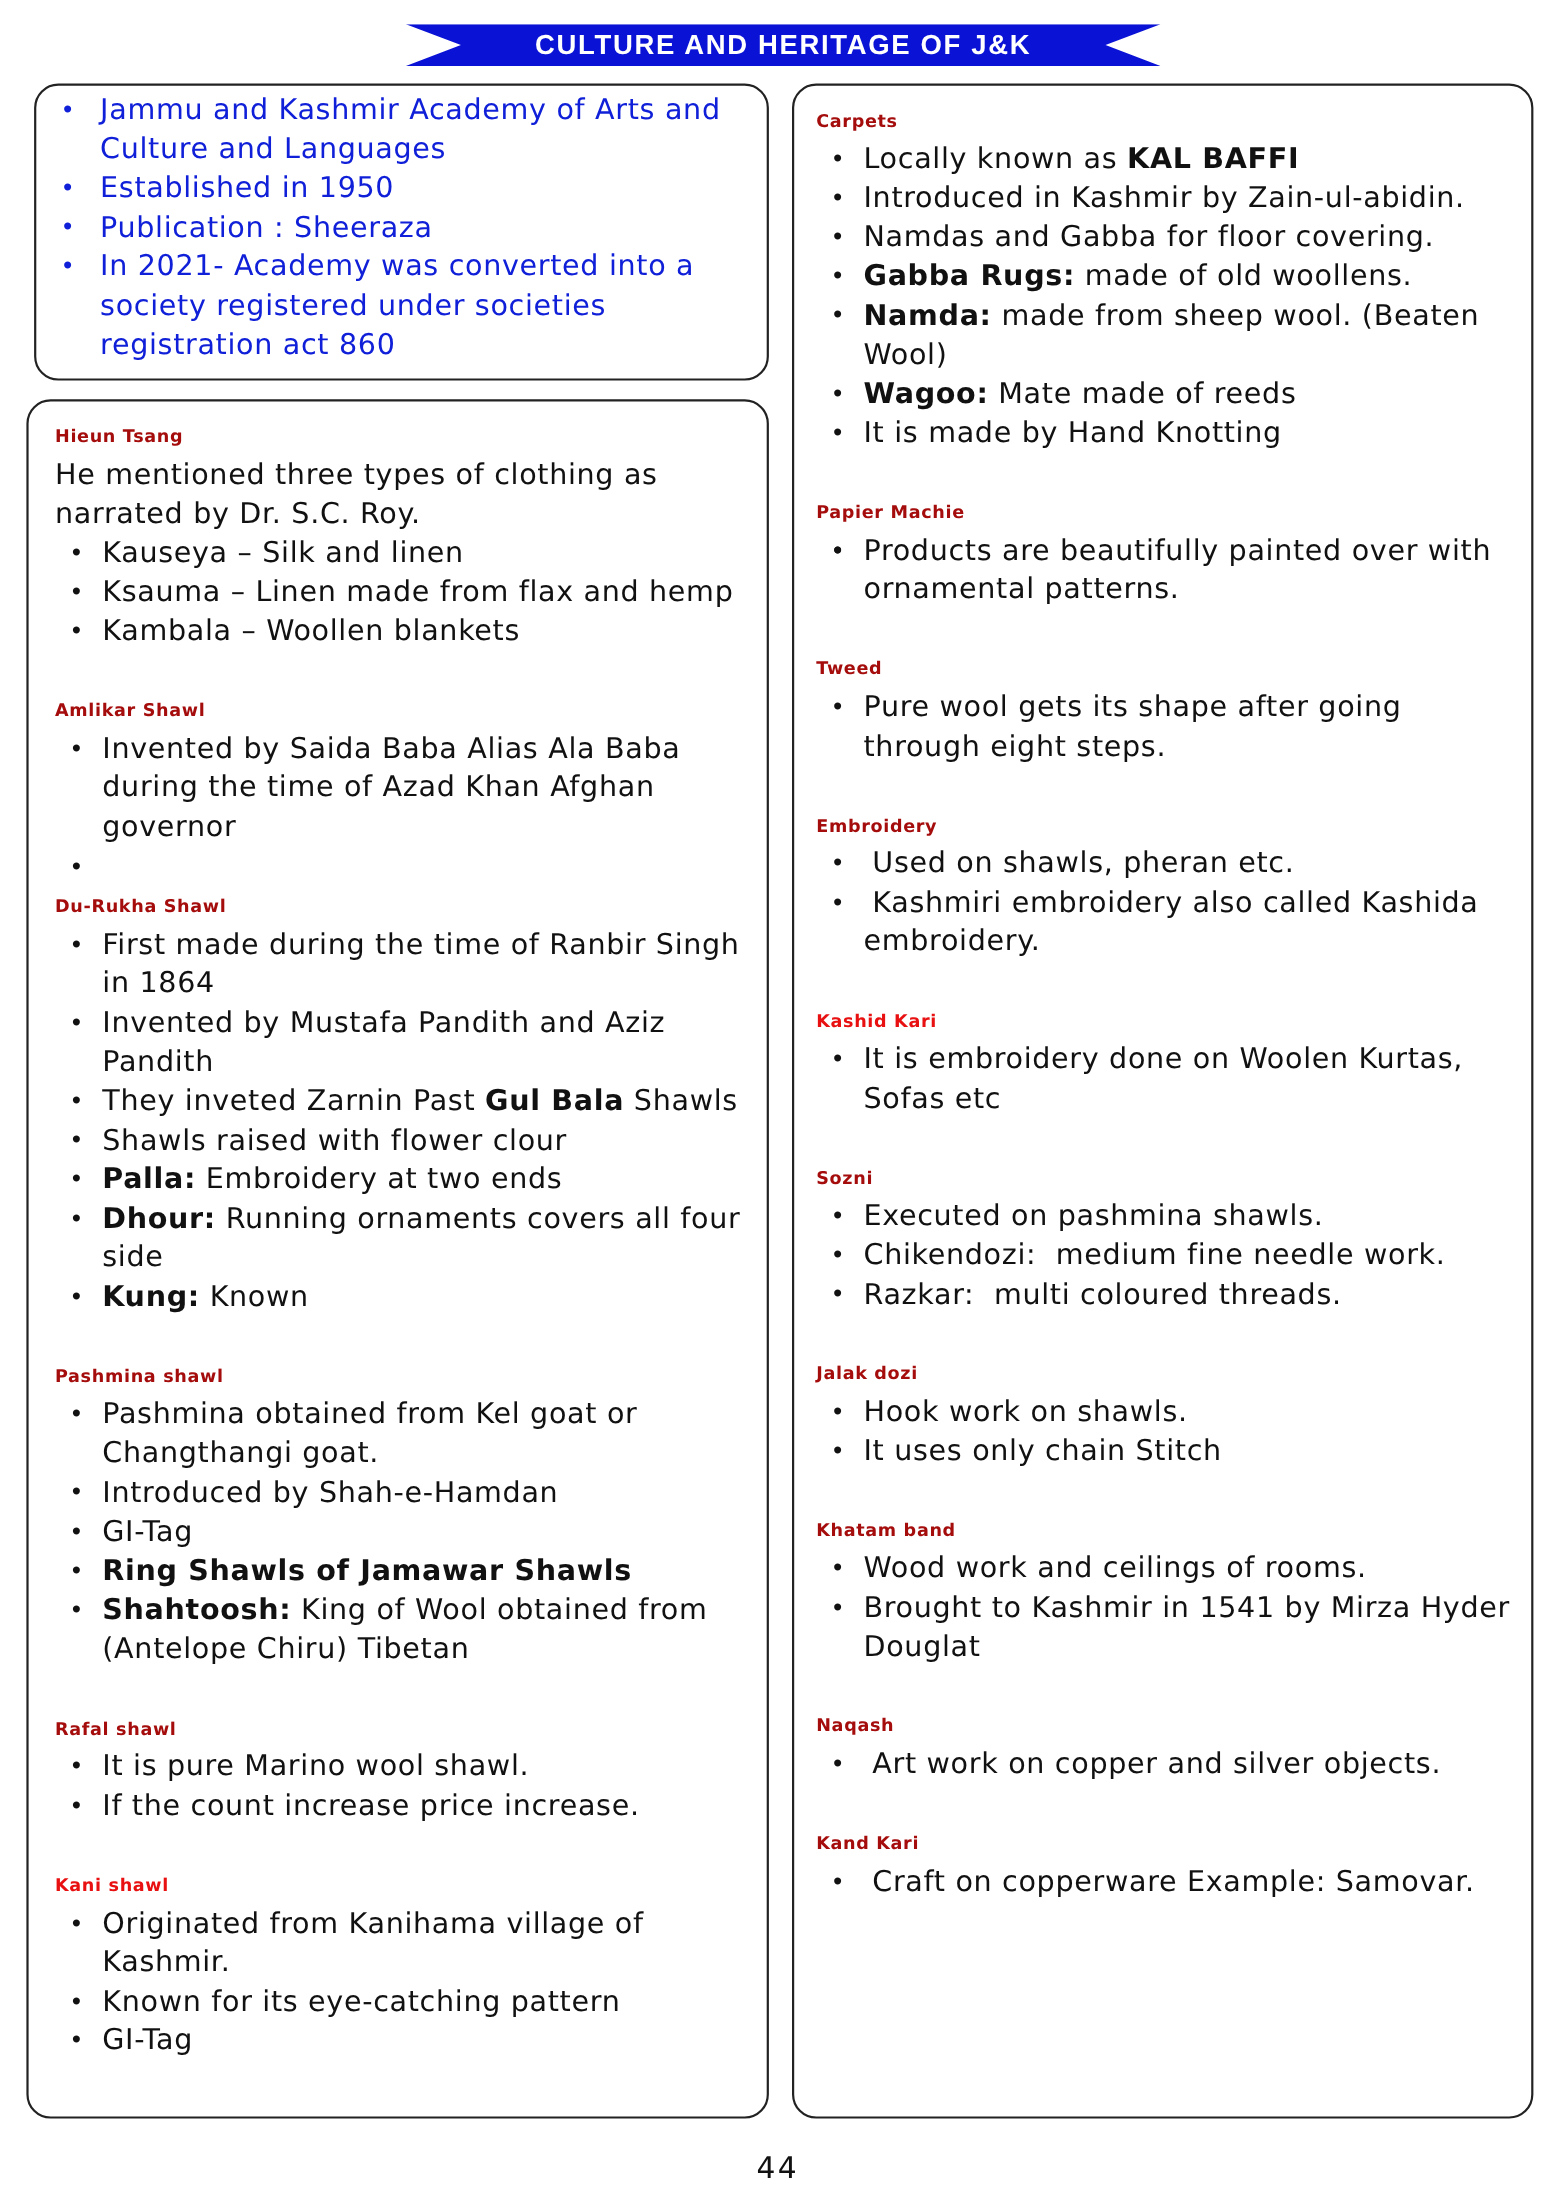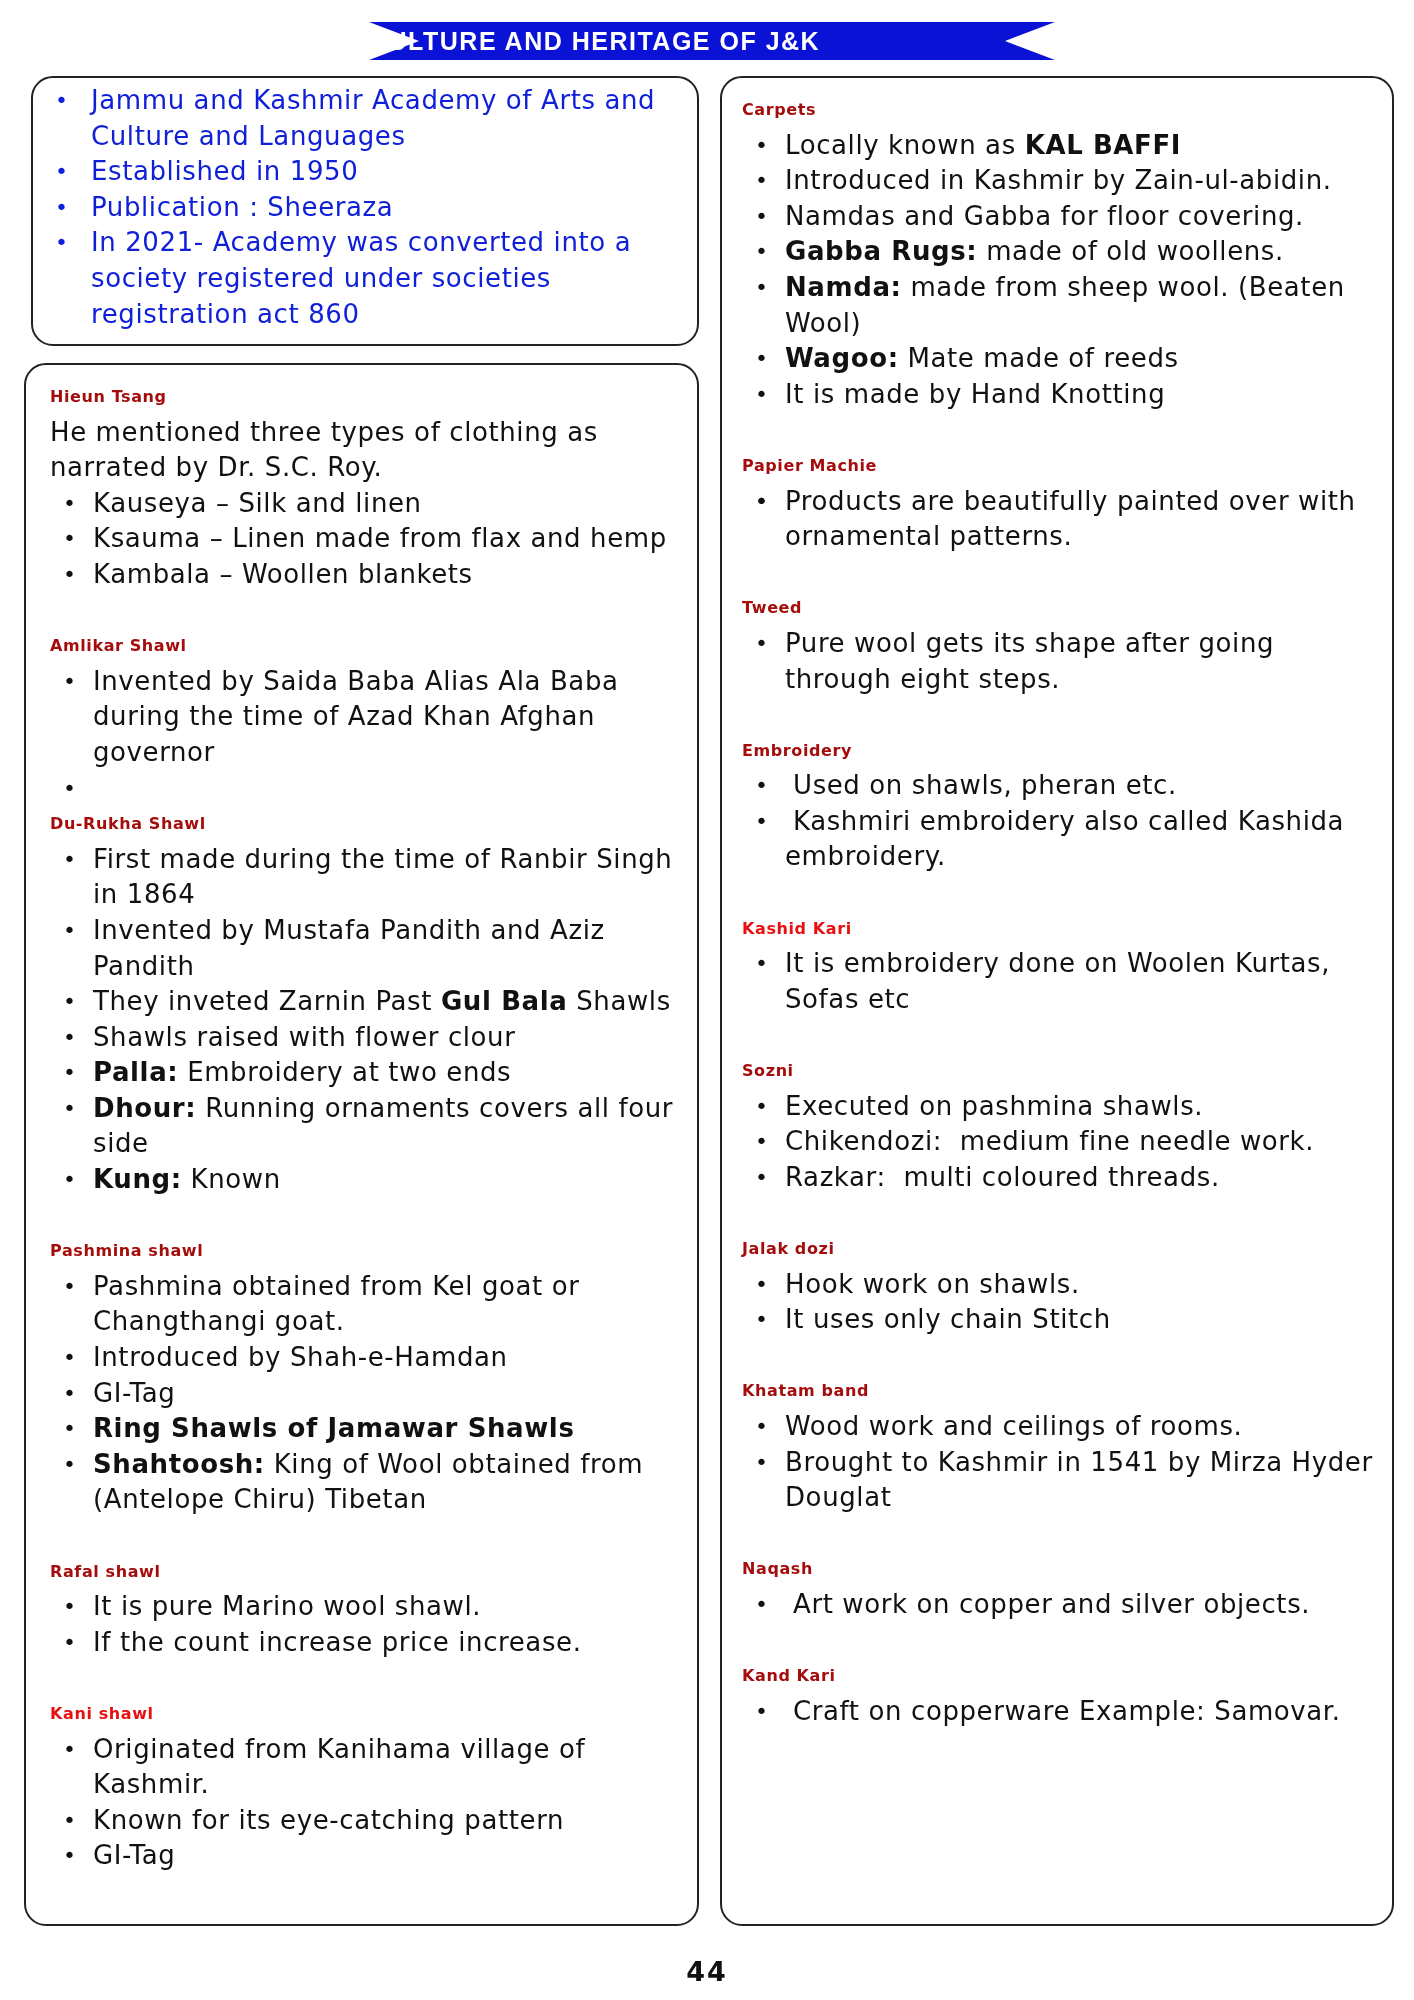--- a/index.html
+++ b/index.html
@@ -7,21 +7,21 @@
     width: 1414px; height: 2000px; background: #ffffff; position: relative; overflow: hidden;
     font-family: "DejaVu Sans", "Liberation Sans", sans-serif;
     color: #111111;
   }
   .banner {
     position: absolute; left: 369px; top: 22px; width: 686px; height: 38px;
   }
   .banner svg { position: absolute; left: 0; top: 0; }
   .banner-title {
     position: absolute; left: 0; top: 0; width: 100%; height: 38px; line-height: 38px;
-    color: #ffffff; font-weight: bold; font-size: 25px; letter-spacing: 1.5px;
+    text-align: center; color: #ffffff; font-weight: bold; font-size: 25px; letter-spacing: 1.5px;
     font-family: "Liberation Sans", sans-serif;
   }
   .box {
     position: absolute; border: 2px solid #222; border-radius: 22px; box-sizing: border-box;
     background: #fff;
   }
   #box-academy { left: 31px; top: 76px; width: 668px; height: 270px; padding: 5px 16px 0 18px; }
   #box-left { left: 24px; top: 363px; width: 675px; height: 1563px; padding: 14px 16px 0 24px; }
   #box-right { left: 720px; top: 76px; width: 674px; height: 1850px; padding: 14px 16px 0 20px; }
 
@@ -41,21 +41,21 @@
     color: #a50d0d; font-weight: bold; font-size: 16px; line-height: 35.6px; letter-spacing: 0.6px;
   }
   .heading.bright { color: #e81010; }
   .section { margin-bottom: 35.6px; }
   .section.last { margin-bottom: 0; }
   .intro { padding-left: 0; }
   b { font-weight: bold; }
 
   .page-number {
     position: absolute; left: 0; width: 1414px; top: 1956px; text-align: center;
-    font-weight: bold; font-size: 27px; letter-spacing: 2px; color: #111;
+    font-weight: normal; font-size: 27px; letter-spacing: 2px; color: #111;
   }
 </style>
 </head>
 <body>
 
 <div class="banner">
   <svg width="686" height="38" viewBox="0 0 686 38">
     <polygon points="0,0 686,0 636,19 686,38 0,38 50,19" fill="#0a12d6"></polygon>
   </svg>
   <div class="banner-title">CULTURE AND HERITAGE OF J&amp;K</div>

